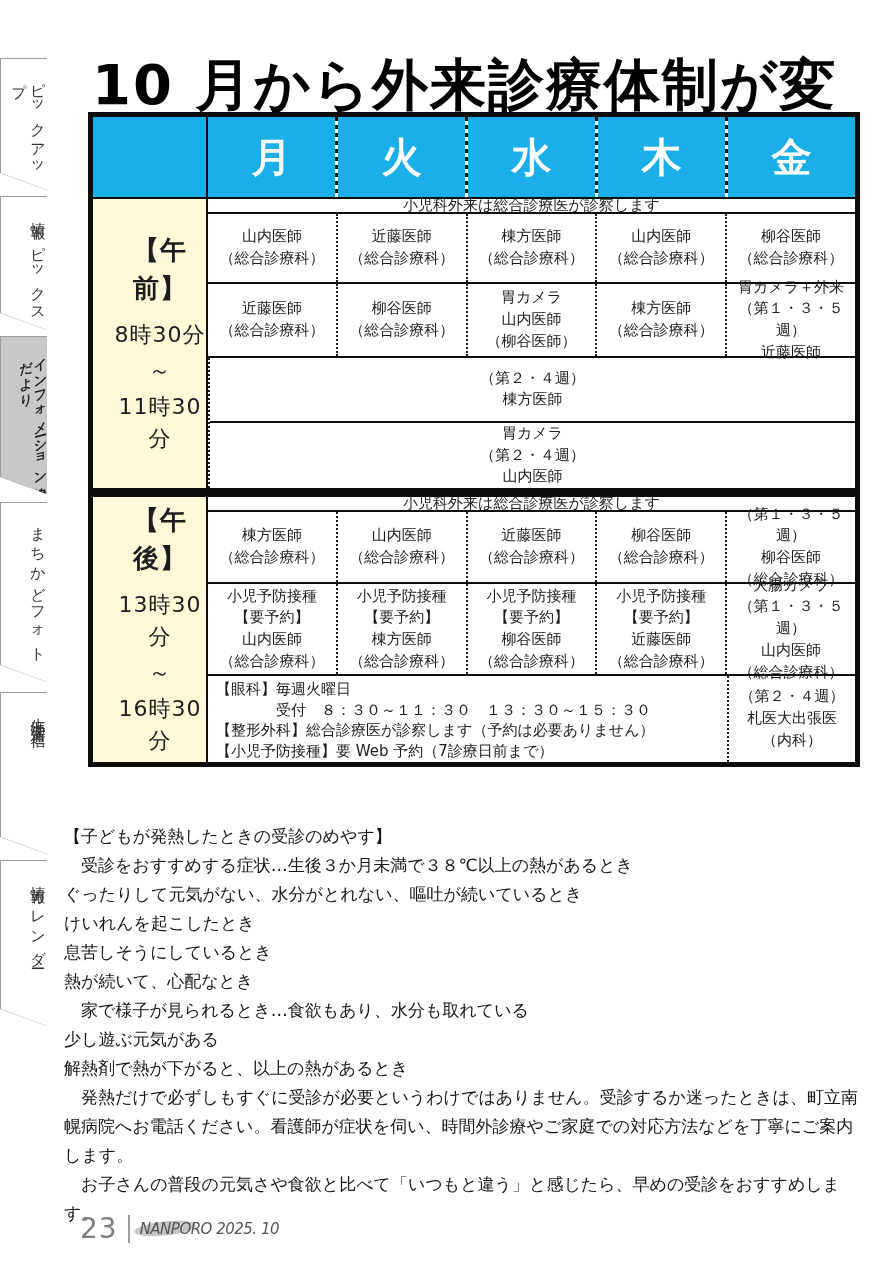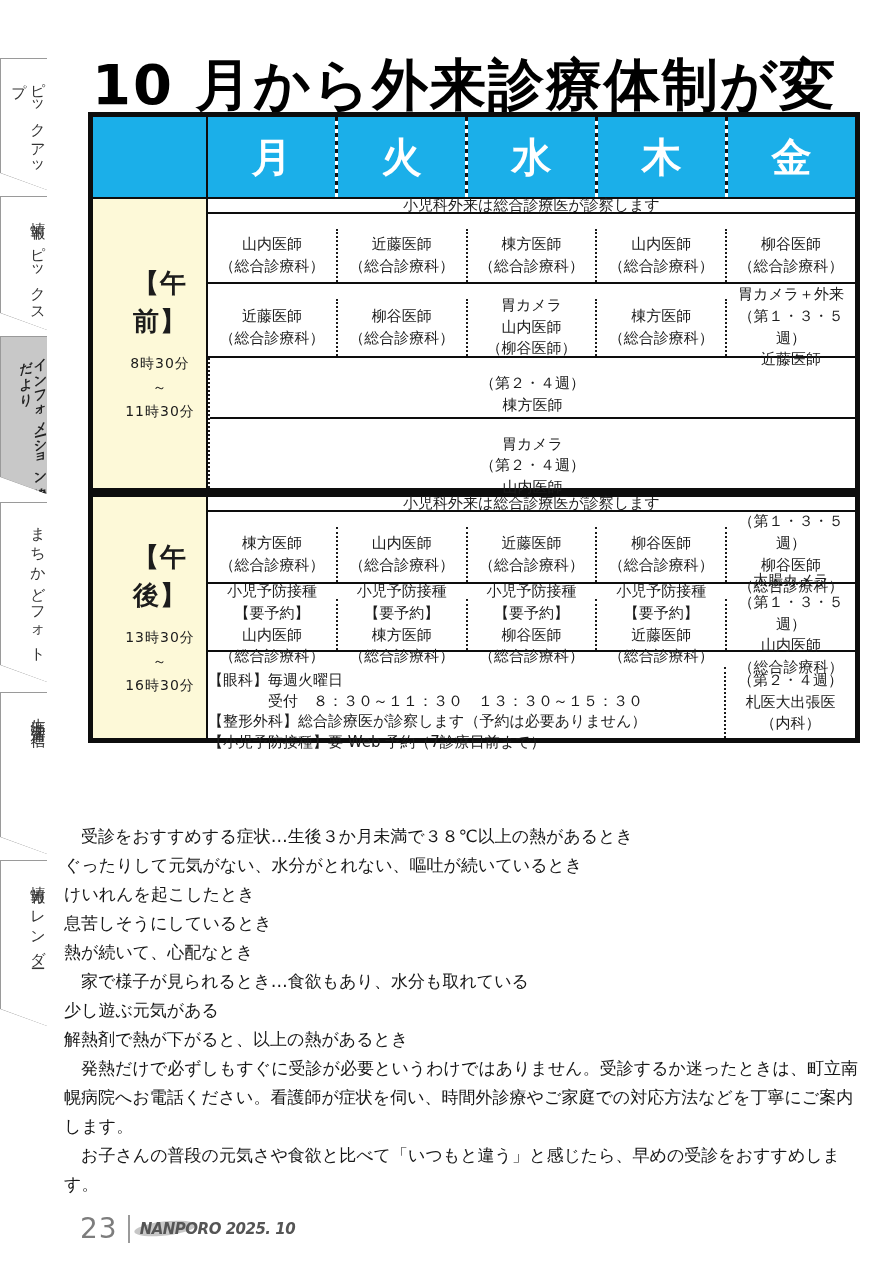--- a/index.html
+++ b/index.html
@@ -5,21 +5,21 @@
   * { margin:0; padding:0; box-sizing:border-box; }
   html,body { width:890px; }
   body {
     font-family:"DejaVu Sans", sans-serif;
     background:#ffffff;
     color:#1c1c1c;
     position:relative;
     width:890px; height:1265px;
     overflow:hidden;
   }
-  .pre { white-space:pre-line;margin-top:15px; }
+  .pre { white-space:pre-line; }
 
   
   .side-tab {
     position:absolute; left:0; width:47px;
     clip-path: polygon(0 0, 100% 0, 100% 100%, 0 calc(100% - 17px));
     background:#9a9a9a;
   }
   .side-tab .tab-fill {
     position:absolute; left:1px; top:1px; right:0; bottom:0;
     clip-path: polygon(0 0, 100% 0, 100% 100%, 0 calc(100% - 17px));
@@ -63,30 +63,30 @@
   }
   .day-sep { width:3px; background:repeating-linear-gradient(to bottom,#111 0 4px,#fff 4px 8px); }
 
   .section { display:flex; }
   .sec-label {
     width:115px; background:#fdf9d8; border-right:2px solid #0d0d0d;
     display:flex; flex-direction:column; align-items:center; justify-content:center;
     gap:4px; text-align:center;padding-left:21px;
   }
   .sec-title { font-size:26px; font-weight:bold; letter-spacing:1px; margin-bottom:8px; }
-  .sec-time  { font-size:14px; letter-spacing:1px; }
+  .sec-time  { font-size:22px; letter-spacing:1px; }
   .sec-body { flex:1; display:flex; flex-direction:column; }
 
   .note-row {
     height:15px; border-bottom:2px solid #0d0d0d;
     display:flex; align-items:center; justify-content:center; font-size:15px;
   }
   .doc-row { display:flex; border-bottom:2px solid #0d0d0d; }
   .row-a { height:70px; } .row-b { height:74px; }
-  .pm-row-a { height:72px; } .pm-row-b { height:68px; }
+  .pm-row-a { height:72px; } .pm-row-b { height:92px; }
   .doc-cell {
     flex:1; display:flex; align-items:center; justify-content:center;
     text-align:center; padding:2px 1px;
   }
   .doc-cell + .doc-cell { border-left:2px dotted #1a1a1a; }
 
   .am-bottom { display:flex; height:130px; }
   .notice-cell {
     flex:4; display:flex; align-items:center; justify-content:center;
     text-align:center; font-weight:bold; font-size:19px; line-height:1.7;
@@ -94,21 +94,21 @@
   .fri-stack { flex:1; display:flex; flex-direction:column; border-left:2px dotted #1a1a1a; }
   .fri-stack .fri-top, .fri-stack .fri-bot {
     flex:1; display:flex; align-items:center; justify-content:center; text-align:center;
   }
   .fri-stack .fri-top { border-bottom:2px solid #0d0d0d; }
 
   .section-divider { height:9px; background:#0d0d0d; }
 
   .pm-bottom { display:flex; height:86px; }
   .notes-cell {
-    flex:4; font-size:15px; line-height:1.38; padding:3px 0;
+    flex:4; font-size:15px; line-height:1.38; padding:3px 8px;
   }
   .fri-note {
     flex:1; border-left:2px dotted #1a1a1a;
     display:flex; align-items:center; justify-content:center; text-align:center;
   }
 
   
   .article {
     position:absolute; left:64px; top:822px; width:796px;
     font-size:17px; line-height:29px; color:#161616;
@@ -122,21 +122,21 @@
   }
   .page-num { font-size:28px; letter-spacing:1px; }
   .foot-sep { width:2px; height:28px; background:#9a9a9a; }
   .issue-wrap { position:relative; height:24px; display:flex; align-items:center; }
   .leaf {
     position:absolute; left:-4px; top:4px; width:58px; height:15px;
     background:#c6c6c6; border-radius:50%;
     transform:skewX(-35deg) rotate(-4deg);
   }
   .issue {
-    position:relative; font-style:italic; font-size:15px; font-weight:bold;
+    position:relative; font-style:italic; font-size:15px; font-weight:normal;
     letter-spacing:-0.5px; color:#555;
   }
 </style>
 </head>
 <body>
 
 <div class="side-tab" id="tab-1">
   <div class="tab-fill"></div>
   <div class="tab-label">ピックアップ</div>
 </div>
@@ -278,20 +278,21 @@
 【小児予防接種】要 Web 予約（7診療日前まで）</div>
         <div class="fri-note pre">（第２・４週）
 札医大出張医
 （内科）</div>
       </div>
     </div>
   </div>
 </div>
 
 <div class="article">
+  <div>【子どもが発熱したときの受診のめやす】</div>
   <div>　受診をおすすめする症状…生後３か月未満で３８℃以上の熱があるとき</div>
   <div class="deep">ぐったりして元気がない、水分がとれない、嘔吐が続いているとき</div>
   <div class="deep">けいれんを起こしたとき</div>
   <div class="deep">息苦しそうにしているとき</div>
   <div class="deep">熱が続いて、心配なとき</div>
   <div>　家で様子が見られるとき…食欲もあり、水分も取れている</div>
   <div class="deep">少し遊ぶ元気がある</div>
   <div class="deep">解熱剤で熱が下がると、以上の熱があるとき</div>
   <div>　発熱だけで必ずしもすぐに受診が必要というわけではありません。受診するか迷ったときは、町立南幌病院へお電話ください。看護師が症状を伺い、時間外診療やご家庭での対応方法などを丁寧にご案内します。</div>
   <div>　お子さんの普段の元気さや食欲と比べて「いつもと違う」と感じたら、早めの受診をおすすめします。</div>

